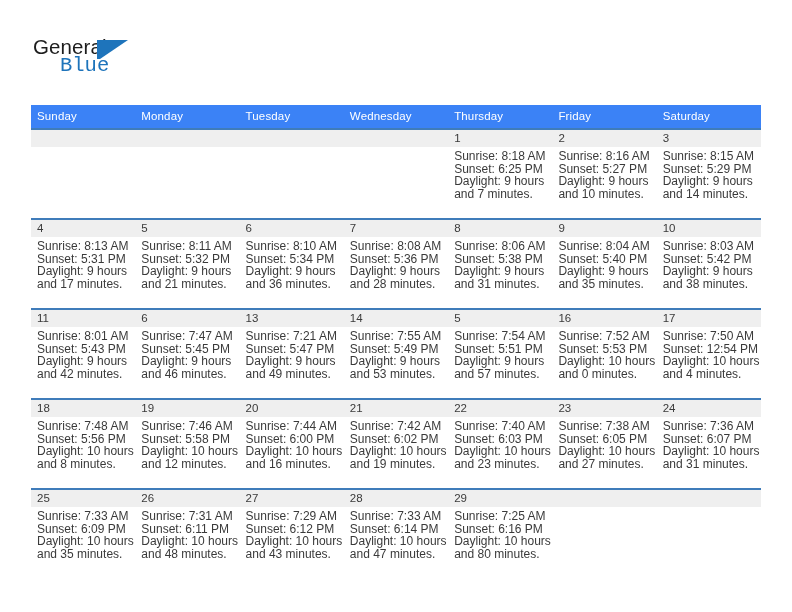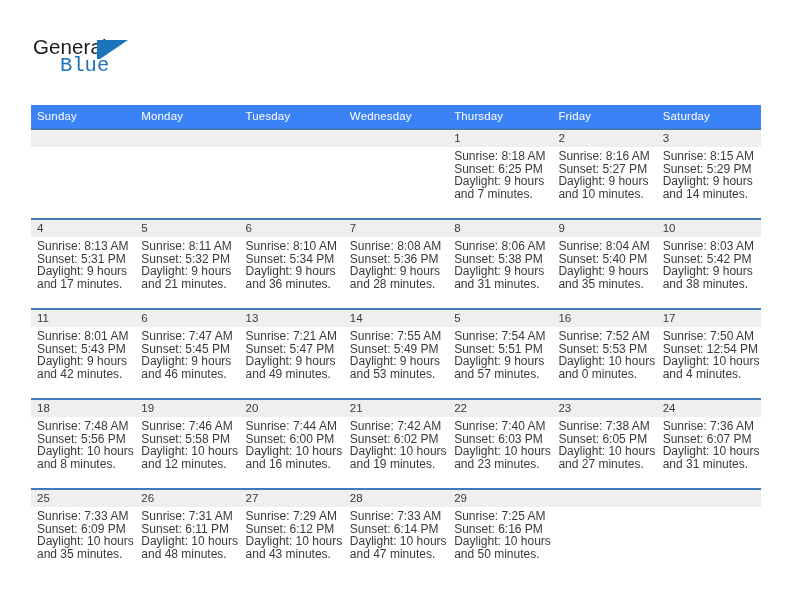--- a/index.html
+++ b/index.html
@@ -499,21 +499,21 @@
                 <div>Daylight: 10 hours</div>
                 <div>and 47 minutes.</div>
               </div>
             </td>
             <td class="day">
               <div class="daynum-band">29</div>
               <div class="cell-body">
                 <div>Sunrise: 7:25 AM</div>
                 <div>Sunset: 6:16 PM</div>
                 <div>Daylight: 10 hours</div>
-                <div>and 50 minutes.</div>
+                <div>and 80 minutes.</div>
               </div>
             </td>
             <td class="day empty">
               <div class="daynum-band"></div>
               <div class="cell-body">
                 <div></div>
                 <div></div>
                 <div></div>
                 <div></div>
               </div>

